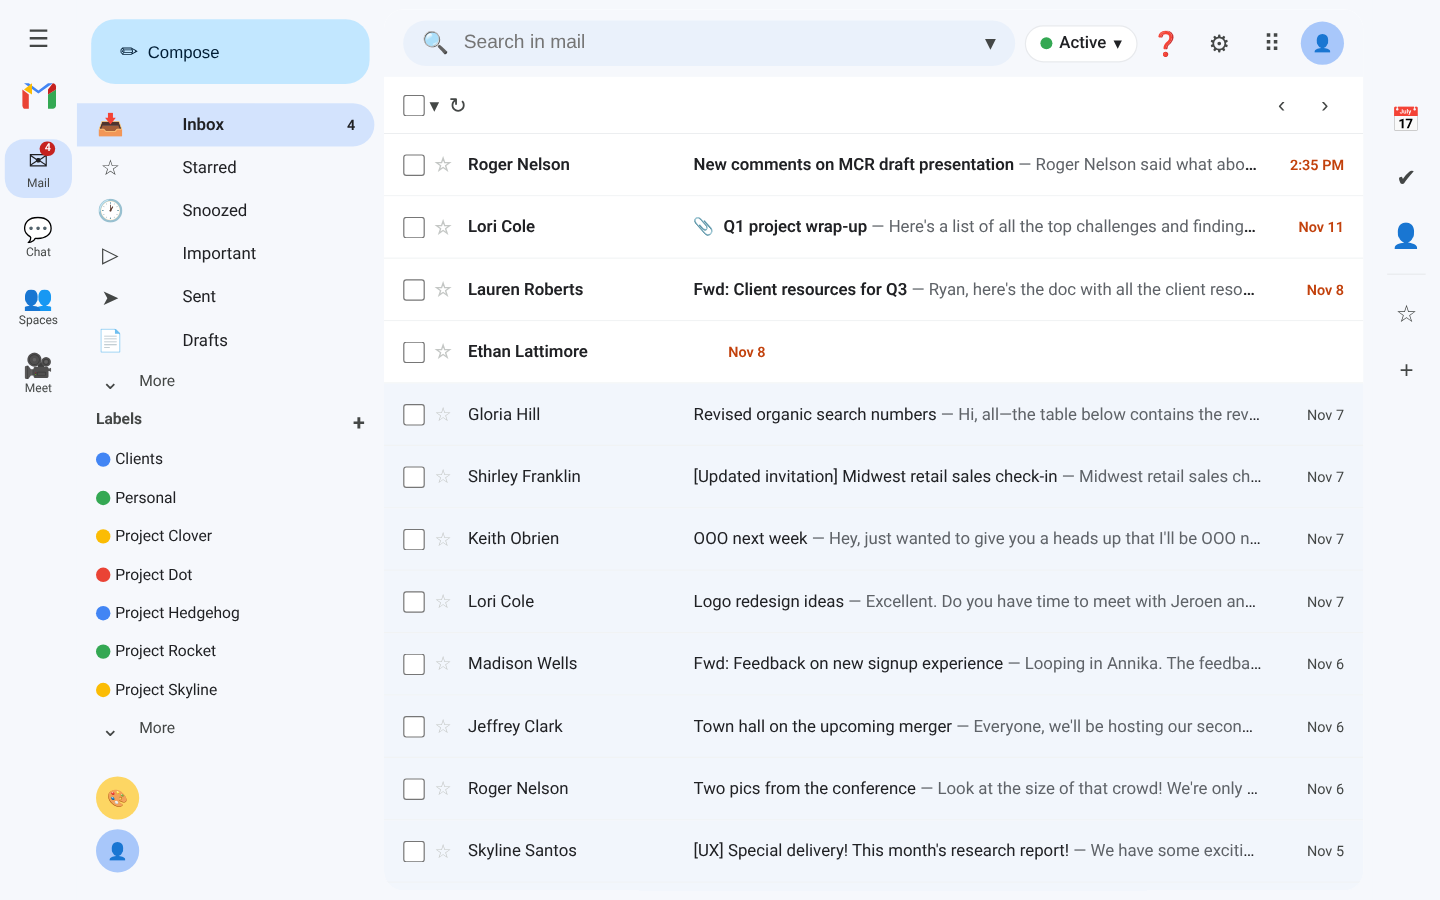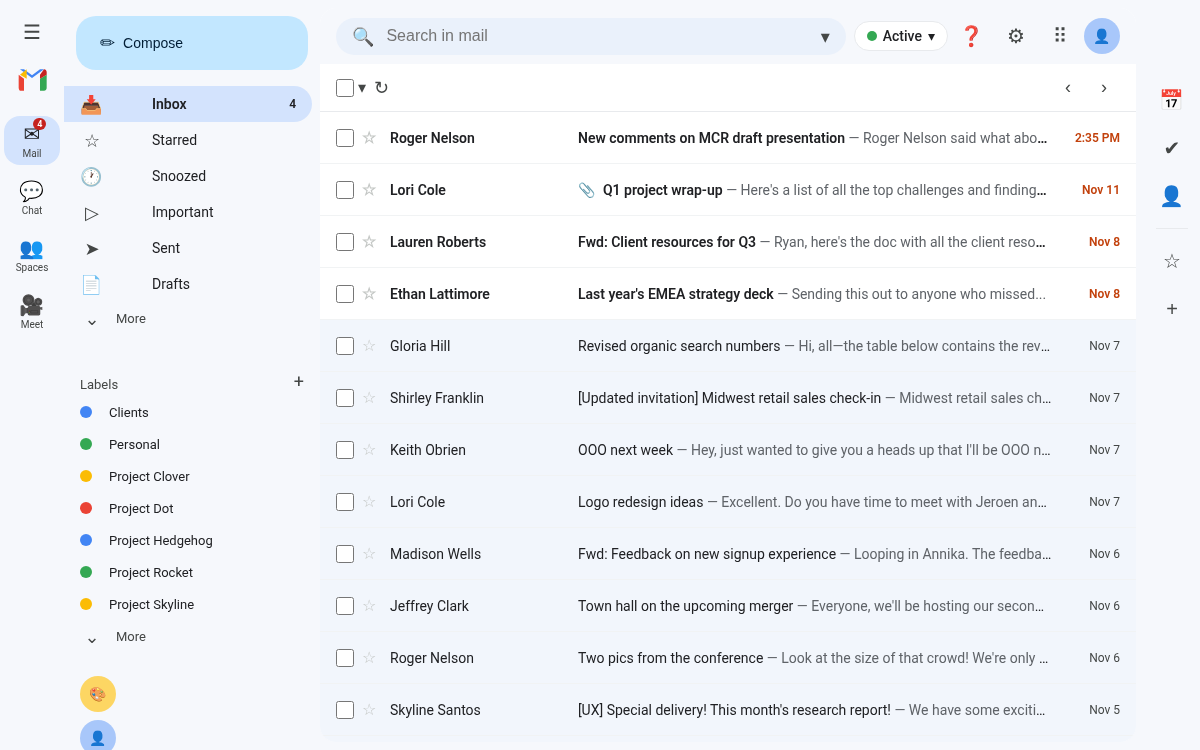--- a/index.html
+++ b/index.html
@@ -76,33 +76,32 @@
       margin-right: 8px;
       font-size: 14px;
       color: #202124;
     }
     .sidebar-item.active { background: #d3e3fd; font-weight: 600; }
     .sidebar-item-icon { font-size: 18px; color: #444746; width: 24px; text-align: center; }
     .sidebar-item-label { flex: 1; margin-left: 36px; }
     .sidebar-item-count { font-size: 12px; font-weight: 600; color: #202124; }
     .labels-header {
       display: flex;
-      align-items: flex-end;
+      align-items: flex-start;
       justify-content: space-between;
       padding: 8px 16px 4px 16px;
       font-size: 13px;
-      font-weight: 400;
+      font-weight: 700;
       color: #444746;
-      margin-top: 29px;
     }
     .labels-header-add { cursor: pointer; font-size: 18px; color: #444746; }
     .label-item {
       display: flex;
       align-items: center;
-      gap: 17px;
+      gap: 4px;
       padding: 4px 16px;
       height: 32px;
       cursor: pointer;
       border-radius: 0 20px 20px 0;
       margin-right: 8px;
       font-size: 13px;
     }
     .label-dot { width: 12px; height: 12px; border-radius: 50%; flex-shrink: 0; }
     .more-item {
       display: flex;
@@ -528,25 +527,20 @@
       
       <span class="email-subject">Fwd: Client resources for Q3</span>
       <span class="email-preview"> — Ryan, here's the doc with all the client resou...</span>
     </span>
     <span class="email-date">Nov 8</span>
   </div>
       <div class="email-row unread">
     <input type="checkbox" class="email-checkbox" style="">
     <span class="star-btn ">☆</span>
     <span class="email-sender">Ethan Lattimore</span>
-    <span class="email-subject-preview">
-      
-      <span class="email-subject">Last year's EMEA strategy deck</span>
-      <span class="email-preview"> — Sending this out to anyone who missed...</span>
-    </span>
     <span class="email-date">Nov 8</span>
   </div>
       <div class="email-row read">
     <input type="checkbox" class="email-checkbox" style="">
     <span class="star-btn ">☆</span>
     <span class="email-sender">Gloria Hill</span>
     <span class="email-subject-preview">
       
       <span class="email-subject">Revised organic search numbers</span>
       <span class="email-preview"> — Hi, all—the table below contains the revise...</span>

